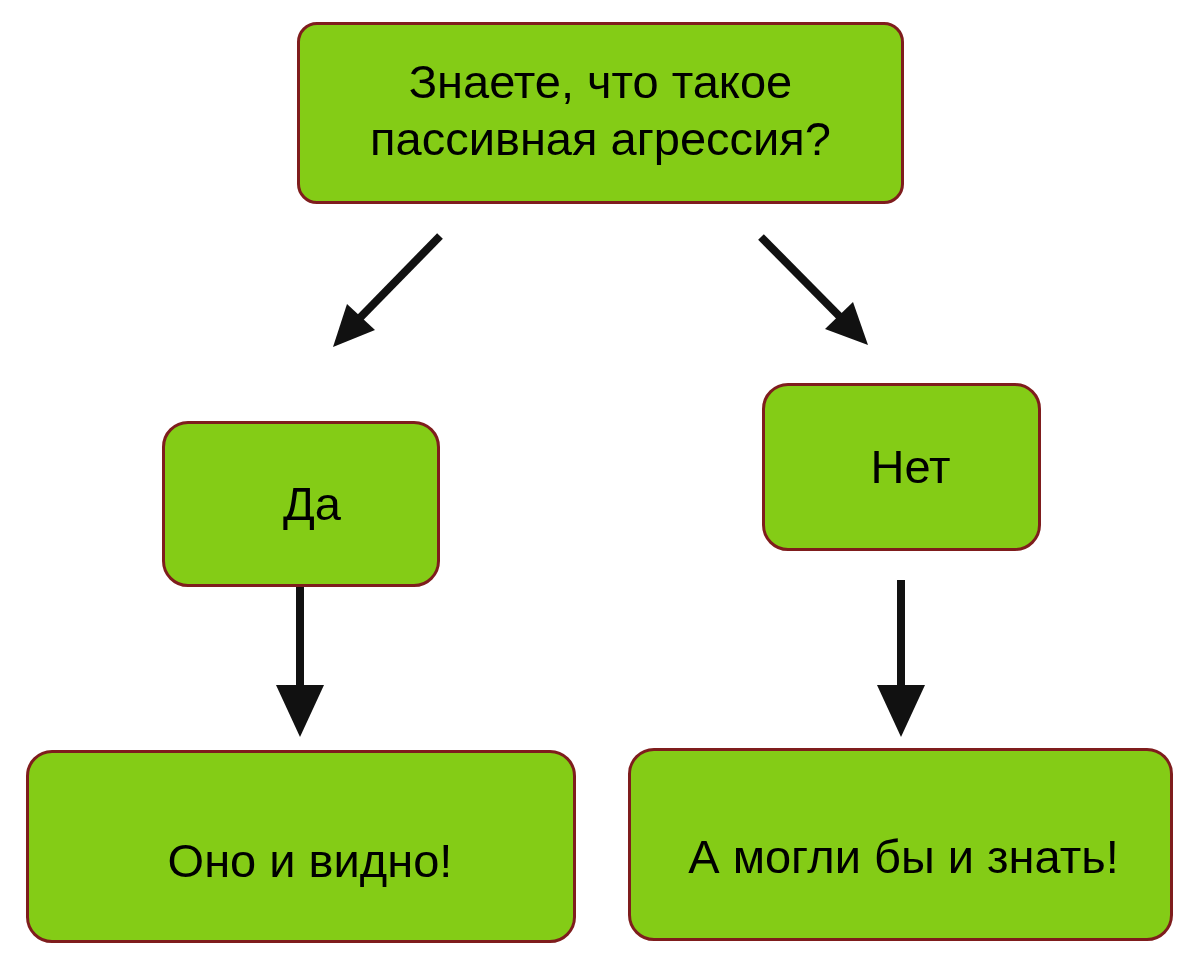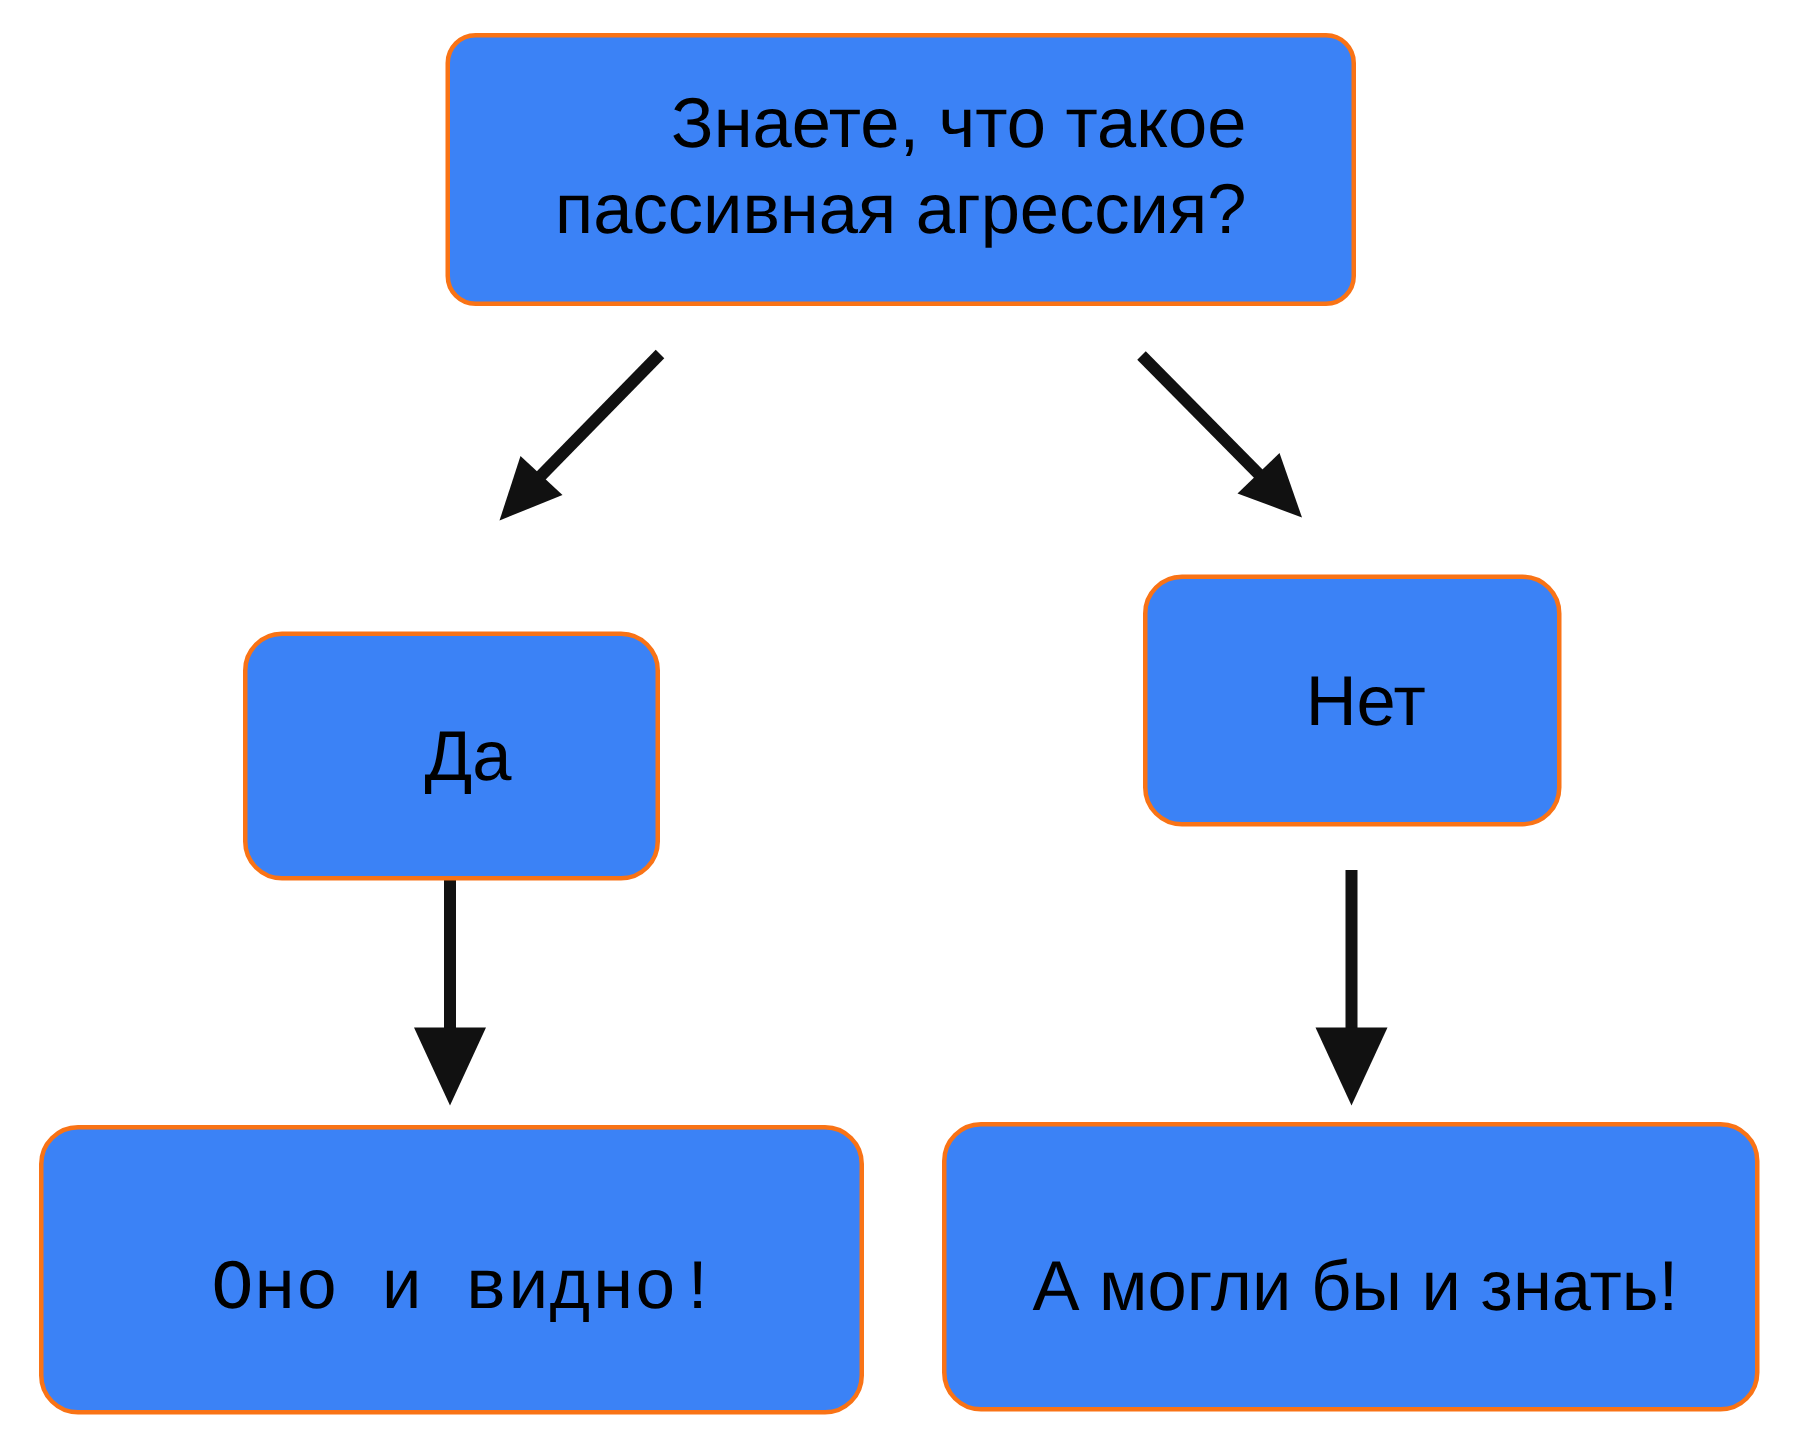--- a/index.html
+++ b/index.html
@@ -22,26 +22,26 @@
     position: absolute;
     left: 0;
     top: 0;
     width: 1200px;
     height: 968px;
     pointer-events: none;
   }
   .node {
     position: absolute;
     box-sizing: border-box;
-    background: #3b82f6;
-    border: 3px solid #f97316;
+    background: #84cc16;
+    border: 3px solid #7f1d1d;
     display: flex;
     align-items: center;
     justify-content: center;
-    text-align: right;
+    text-align: center;
     line-height: 1.22;
     white-space: pre-line;
   }
   .node-question {
     left: 297px;
     top: 22px;
     width: 607px;
     height: 182px;
     border-radius: 20px;
     font-size: 47px;
@@ -68,21 +68,20 @@
   }
   .node-yes-result {
     left: 26px;
     top: 750px;
     width: 550px;
     height: 193px;
     border-radius: 26px;
     font-size: 47px;
     padding-top: 28px;
     padding-left: 18px;
-    font-family: Liberation Mono, monospace;
   }
   .node-no-result {
     left: 628px;
     top: 748px;
     width: 545px;
     height: 193px;
     border-radius: 26px;
     font-size: 47px;
     padding-top: 24px;
     padding-left: 6px;

